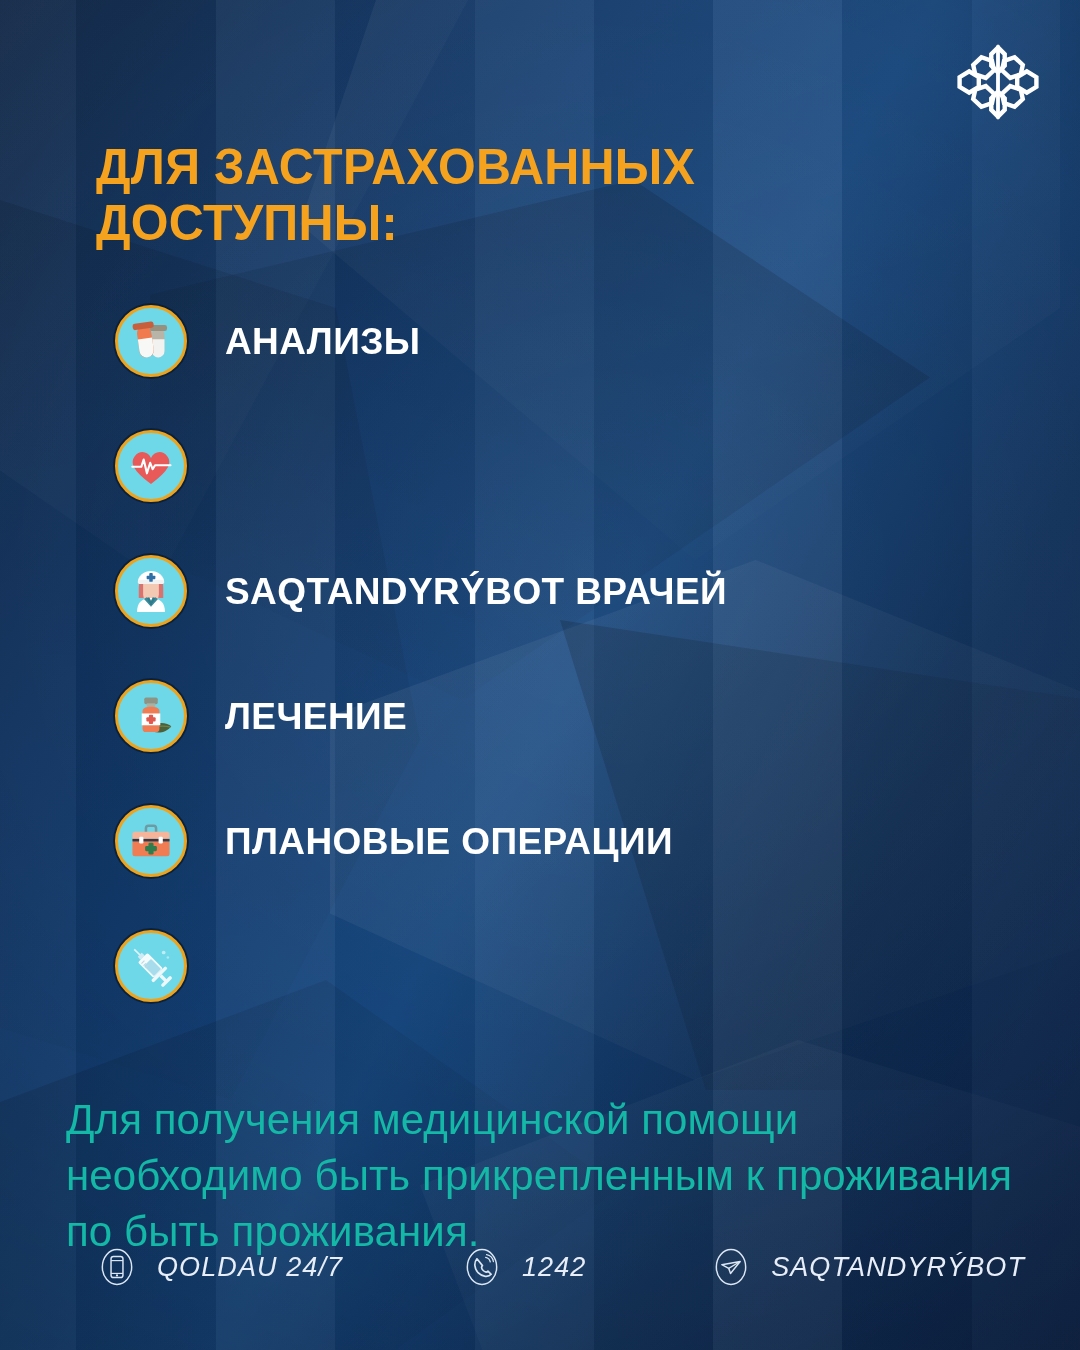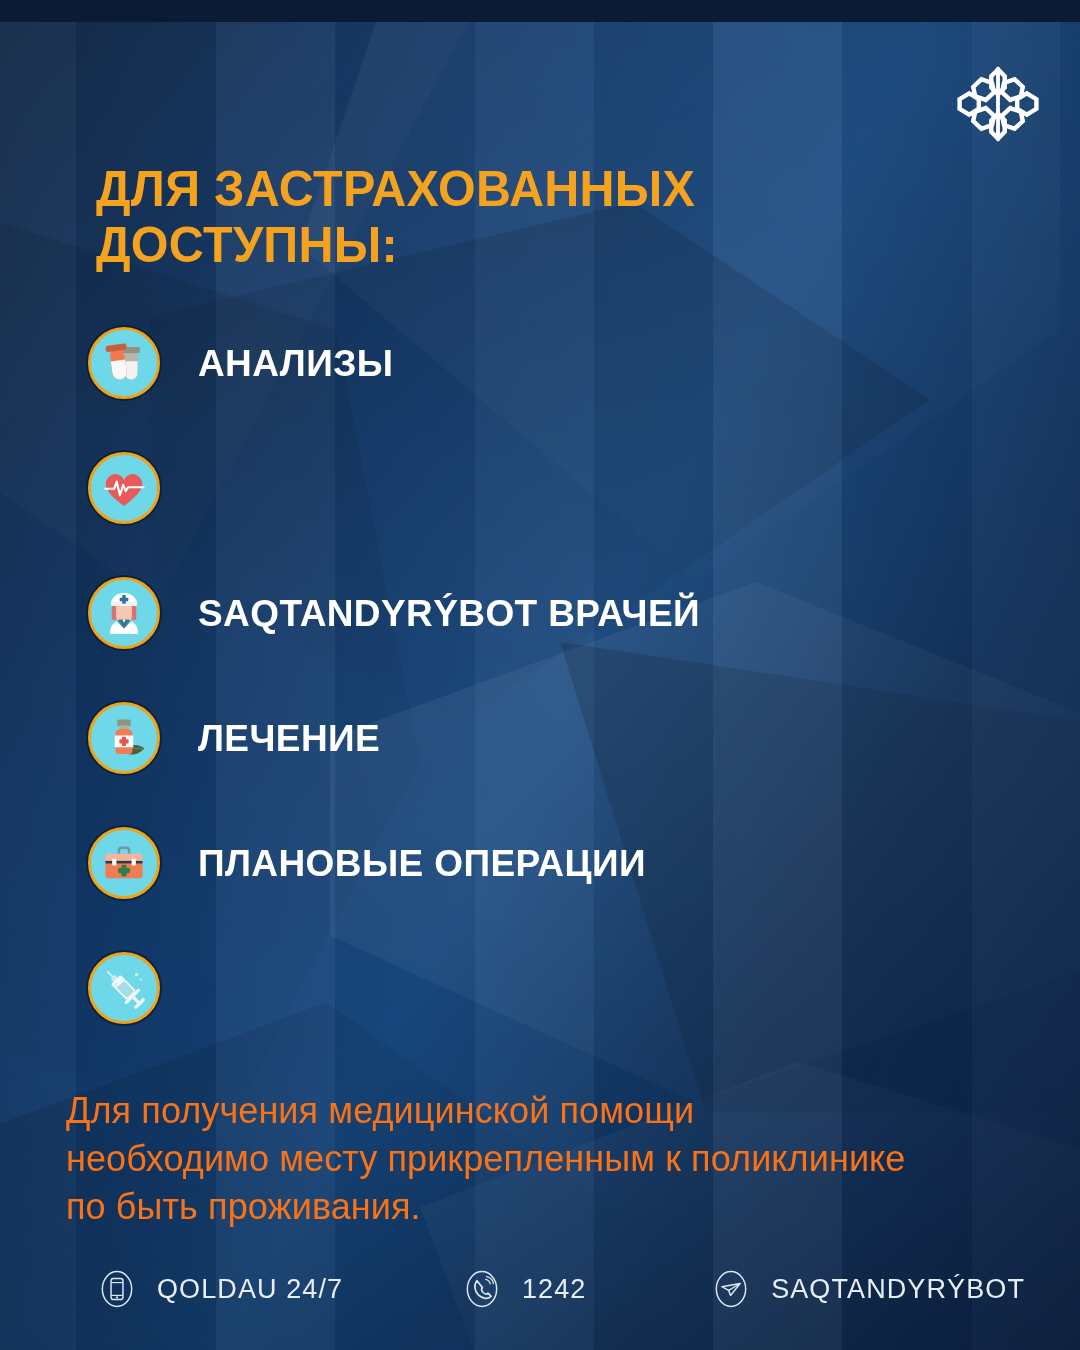--- a/index.html
+++ b/index.html
@@ -9,21 +9,20 @@
     width:1080px; height:1350px;
     font-family:"Liberation Sans", sans-serif;
     position:relative; overflow:hidden;
   }
 
   
   .poster{
     position:absolute; inset:0;
     background:#123a6b;
     overflow:hidden;
-    margin-top:22px;
   }
   .bg-base{
     position:absolute; inset:0;
     background:
       linear-gradient(118deg, #0c2548 0%, #123c70 34%, #16477f 52%, #0f2f58 74%, #0a2044 100%);
   }
   .bg-vert{
     position:absolute; inset:0;
     background:
       linear-gradient(90deg,
@@ -79,21 +78,21 @@
     font-weight:bold; letter-spacing:0.3px;
     text-transform:uppercase;
     font-family:"Liberation Sans", sans-serif;
     transform:scaleX(0.97);
     transform-origin:left top;
   }
   .headline span{ display:block; }
 
   
   .list{
-    position:absolute; left:88px; top:305px;
+    position:absolute; left:115px; top:305px;
     width:900px;
     text-align:right;
   }
   .row{
     display:flex; align-items:center;
     height:72px; margin-bottom:53px;
   }
   .badge{
     width:72px; height:72px; flex:0 0 72px;
     border-radius:50%;
@@ -109,31 +108,31 @@
     color:#ffffff;
     font-size:37px;
     font-weight:bold;
     letter-spacing:0.4px;
     white-space:nowrap;
     line-height:1;
   }
 
   
   .note{
-    position:absolute; left:66px; top:1065px; width:990px;
-    color:#f97316;
-    font-size:36px; line-height:1.33;
+    position:absolute; left:66px; top:1092px; width:990px;
+    color:#14b8a6;
+    font-size:42px; line-height:1.33;
     letter-spacing:0.1px;
   }
 
   
   .footer{
     position:absolute; left:95px; top:1245px;
     width:930px;
-    display:flex; align-items:center;
+    display:flex; align-items:center;font-style:italic;
   }
   .fitem{ display:flex; align-items:center; }
   .fitem .fico{
     width:44px; height:44px; flex:0 0 44px;
     display:flex; align-items:center; justify-content:center;
   }
   .fitem .ftext{
     margin-left:18px;
     color:#e8eef7;
     font-size:27px;
@@ -320,21 +319,21 @@
 
           <circle cx="47" cy="16" r="2.2" fill="#ffffff" opacity="0.55"></circle>
           <circle cx="52" cy="22" r="1.5" fill="#ffffff" opacity="0.45"></circle>
         </svg>
       </div>
     </div>
   </div>
 
   <p class="note">
     <span>Для получения медицинской помощи</span><br>
-    <span>необходимо месту прикрепленным к поликлинике</span><br>
+    <span>необходимо быть прикрепленным к проживания</span><br>
     <span>по быть проживания.</span>
   </p>
 
   <div class="footer">
 
     <div class="fitem">
       <span class="fico">
         <svg viewBox="0 0 48 48" width="44" height="44" aria-hidden="true">
           <ellipse cx="24" cy="24" rx="16" ry="19" fill="none" stroke="#dbe6f2" stroke-width="1.6"></ellipse>
           <rect x="17.5" y="12.5" width="13" height="23" rx="2.6" fill="none" stroke="#dbe6f2" stroke-width="1.6"></rect>

